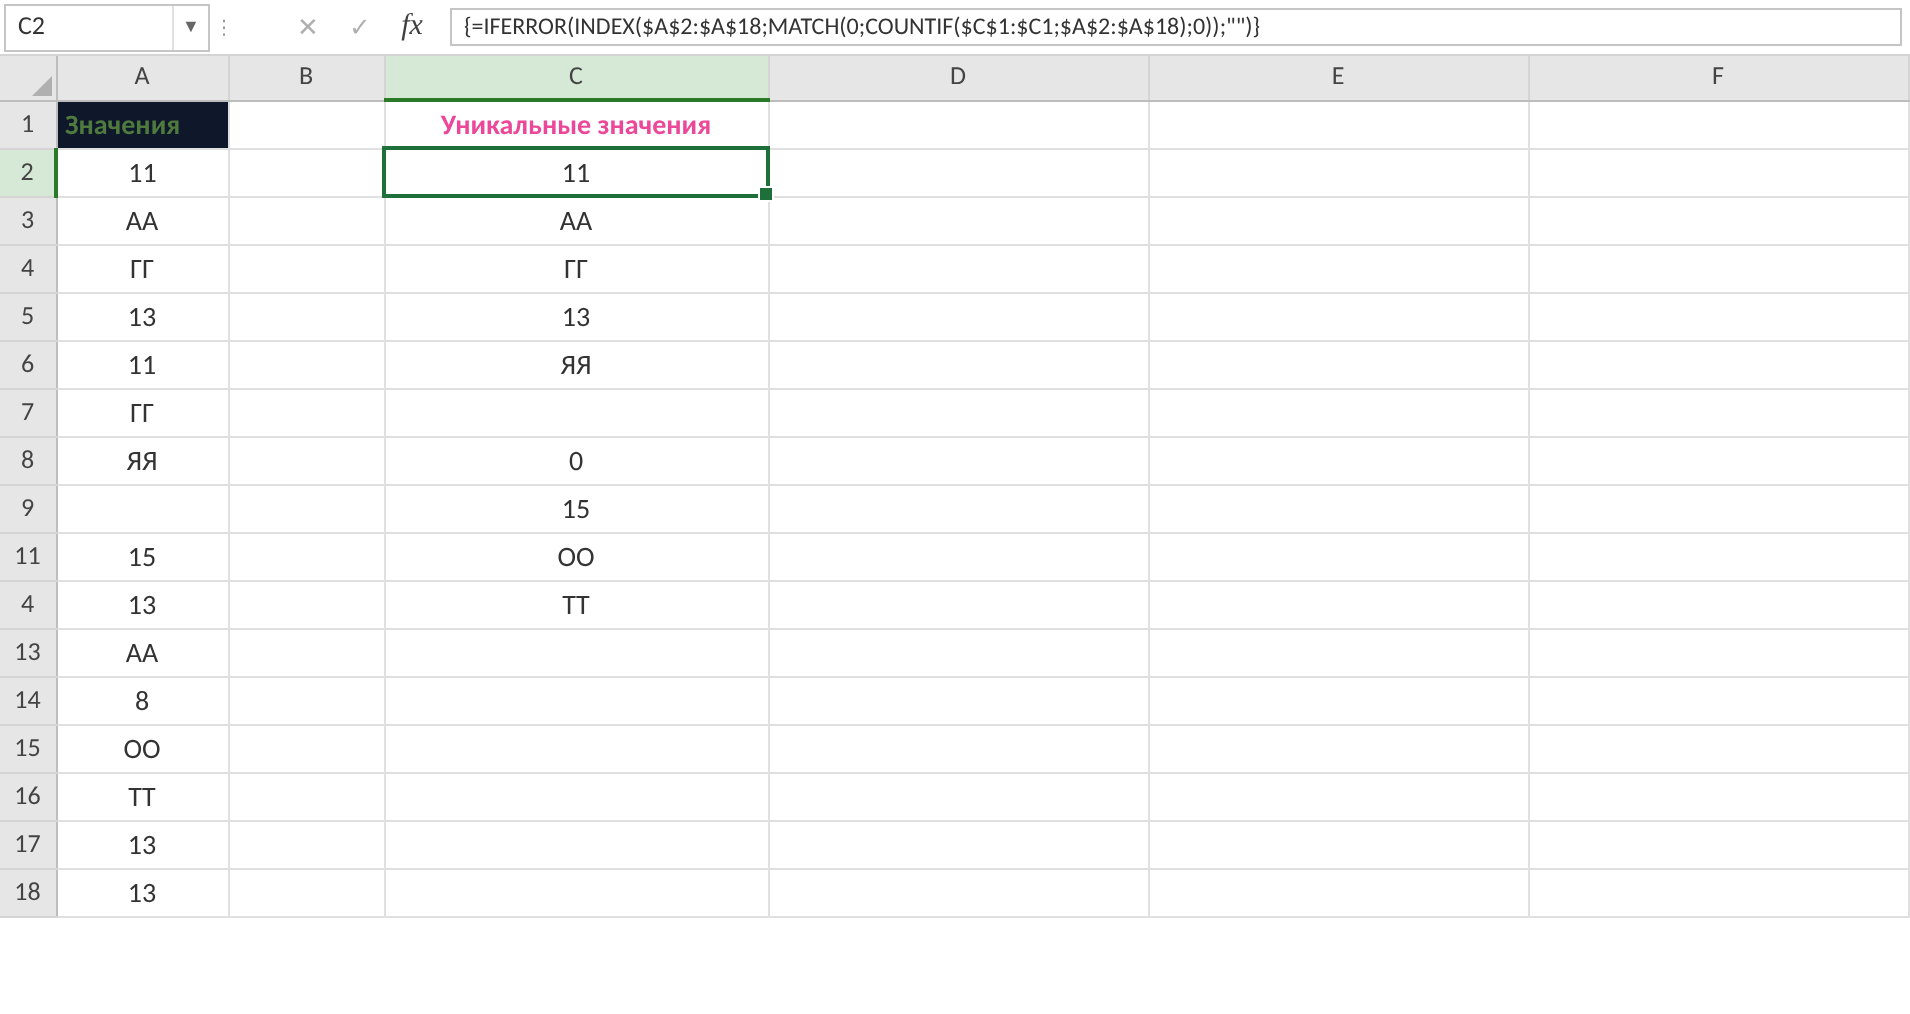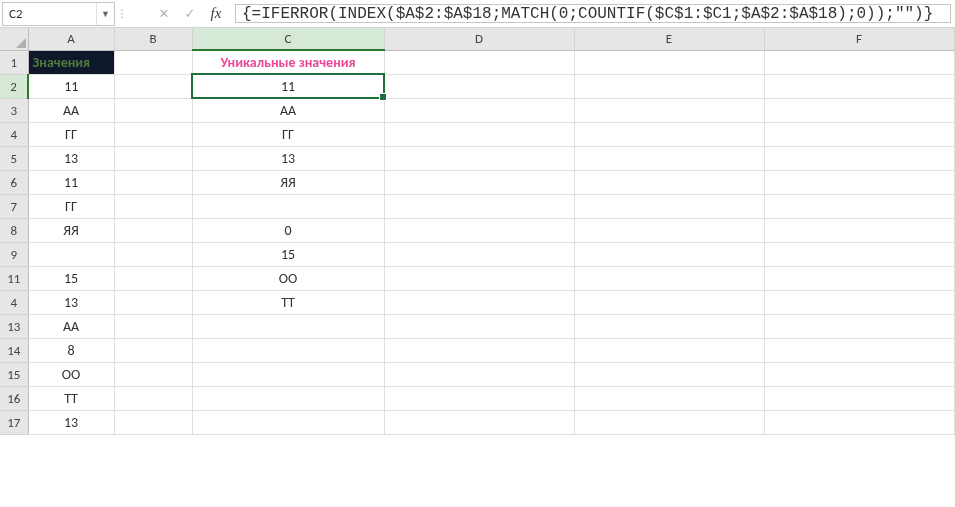--- a/index.html
+++ b/index.html
@@ -15,21 +15,21 @@
   }
 
   .formula-bar {
     display: flex;
     align-items: center;
     height: 28px;
     border-bottom: 1px solid #d4d4d4;
     background: #fff;
   }
   .name-box {
-    width: 113px;
+    width: 103px;
     height: 24px;
     margin: 2px 0 2px 2px;
     border: 1px solid #c5c5c5;
     display: flex;
     align-items: center;
     background: #fff;
   }
   .name-box-text {
     flex: 1;
     padding: 0 6px;
@@ -68,27 +68,26 @@
     font-family: 'Times New Roman', serif;
     color: #404040;
     font-size: 15px;
   }
   .formula-input {
     flex: 1;
     height: 19px;
     border: 1px solid #c5c5c5;
     margin: 2px 4px 2px 6px;
     padding: 0 6px;
-    font-size: 16px;
+    font-size: 12px;
     color: #333;
     display: flex;
     align-items: center;
     white-space: nowrap;
     overflow: hidden;
-    font-family: Liberation Mono, monospace;
   }
 
   .grid-wrap {
     position: relative;
     height: calc(100% - 28px);
     overflow: hidden;
   }
 
   table.sheet {
     border-collapse: collapse;
@@ -363,15 +362,24 @@
         </tr>
         <tr>
           <th class="row-head">17</th>
           <td class="cell">13</td>
           <td class="cell"></td>
           <td class="cell"></td>
           <td class="cell"></td>
           <td class="cell"></td>
           <td class="cell"></td>
         </tr>
+        <tr>
+          <th class="row-head">18</th>
+          <td class="cell">13</td>
+          <td class="cell"></td>
+          <td class="cell"></td>
+          <td class="cell"></td>
+          <td class="cell"></td>
+          <td class="cell"></td>
+        </tr>
       </tbody>
   </table>
 </div>
 
 </body></html>

